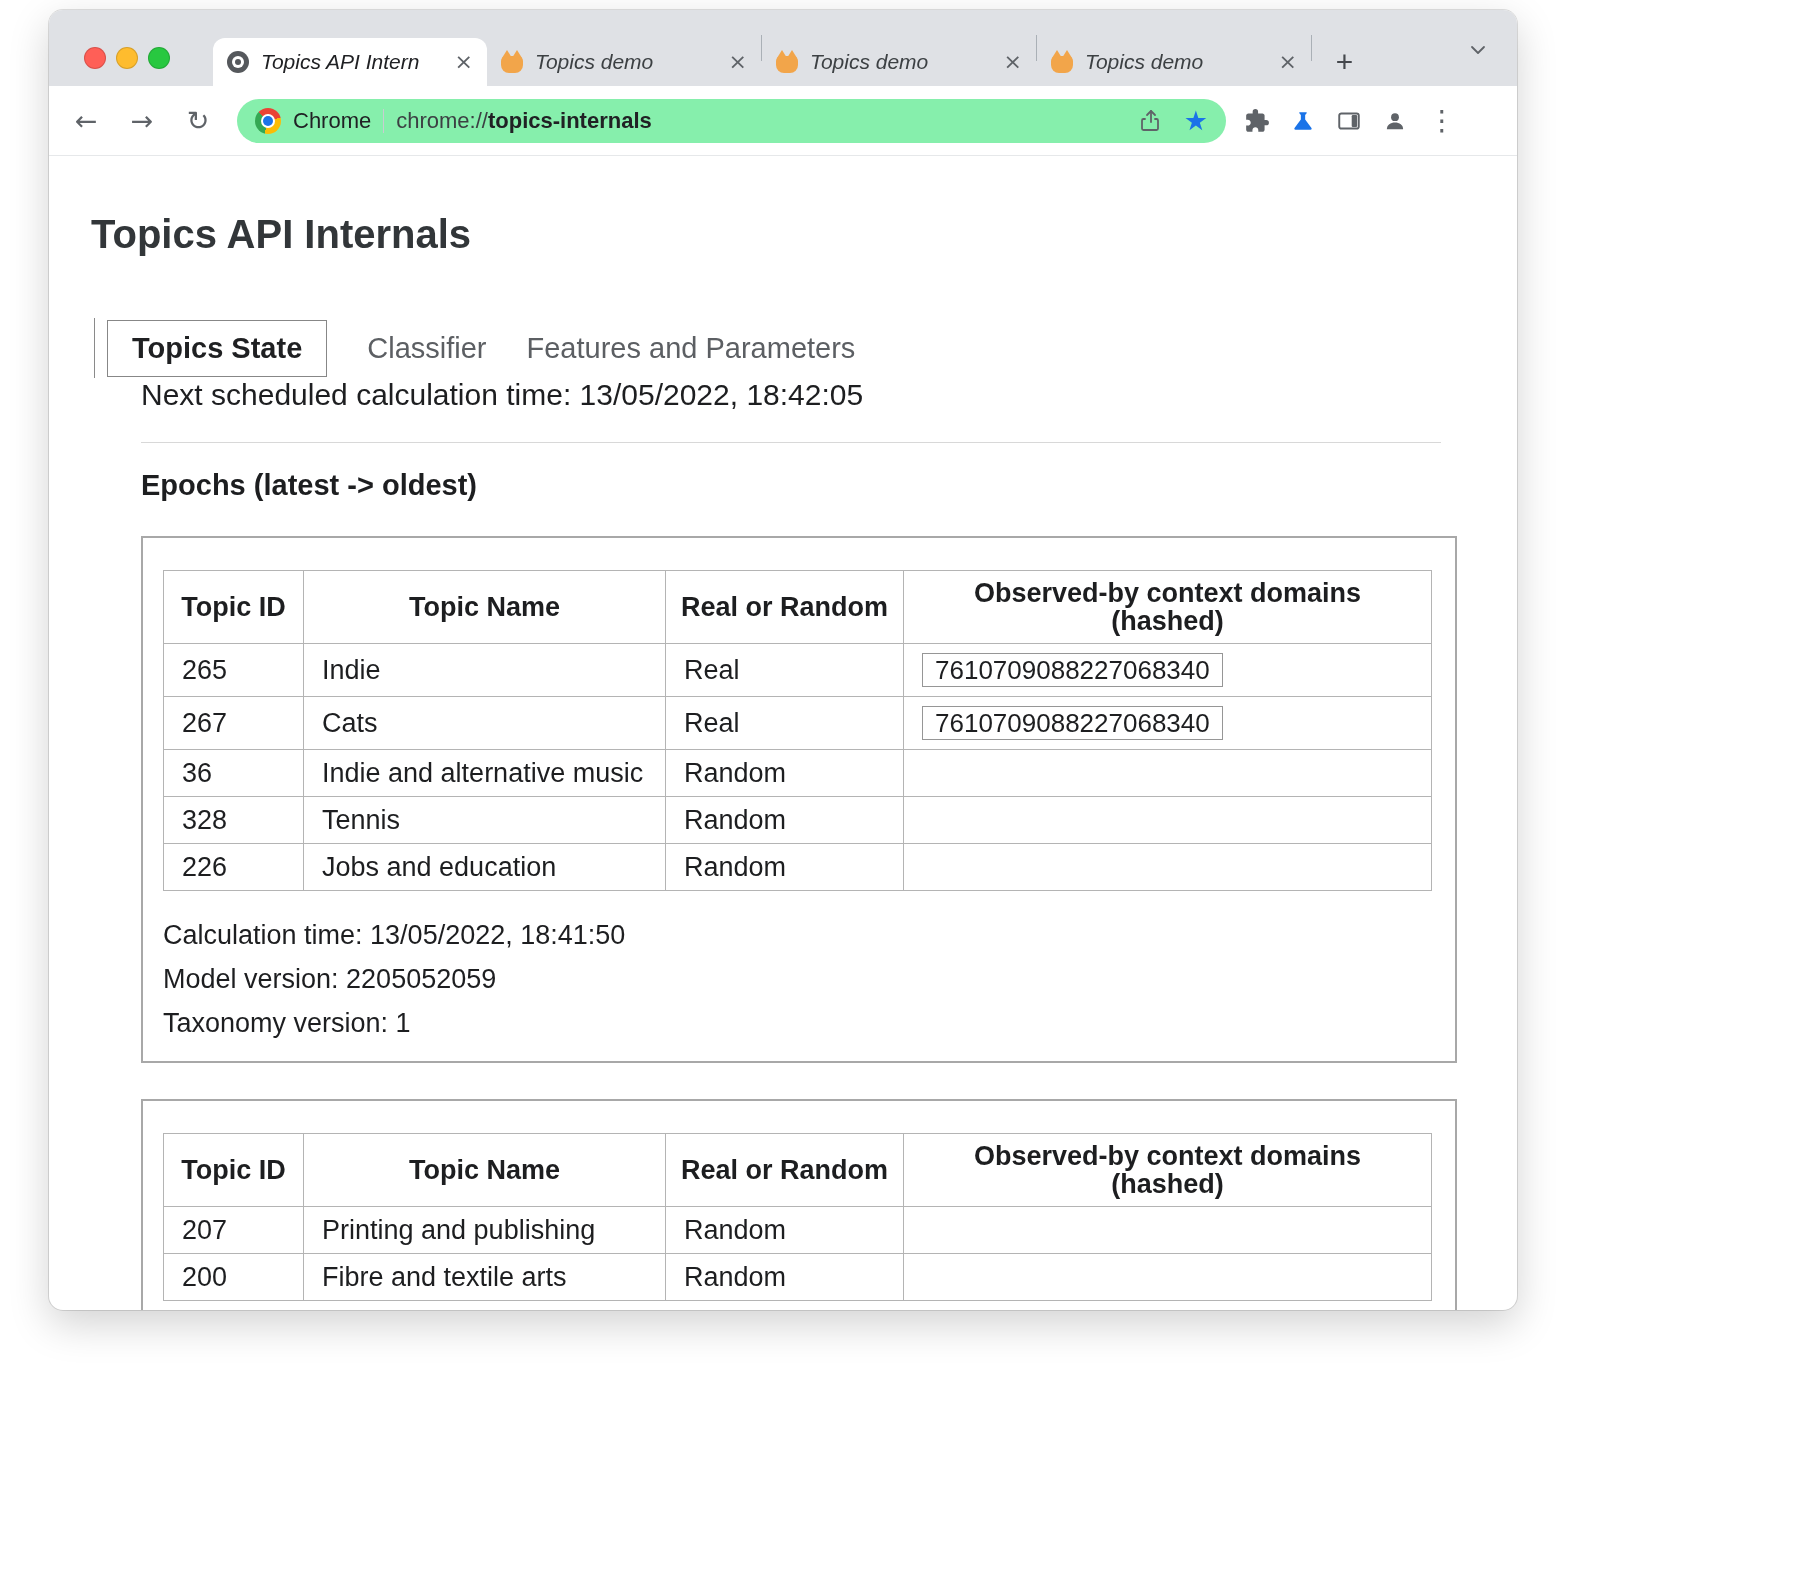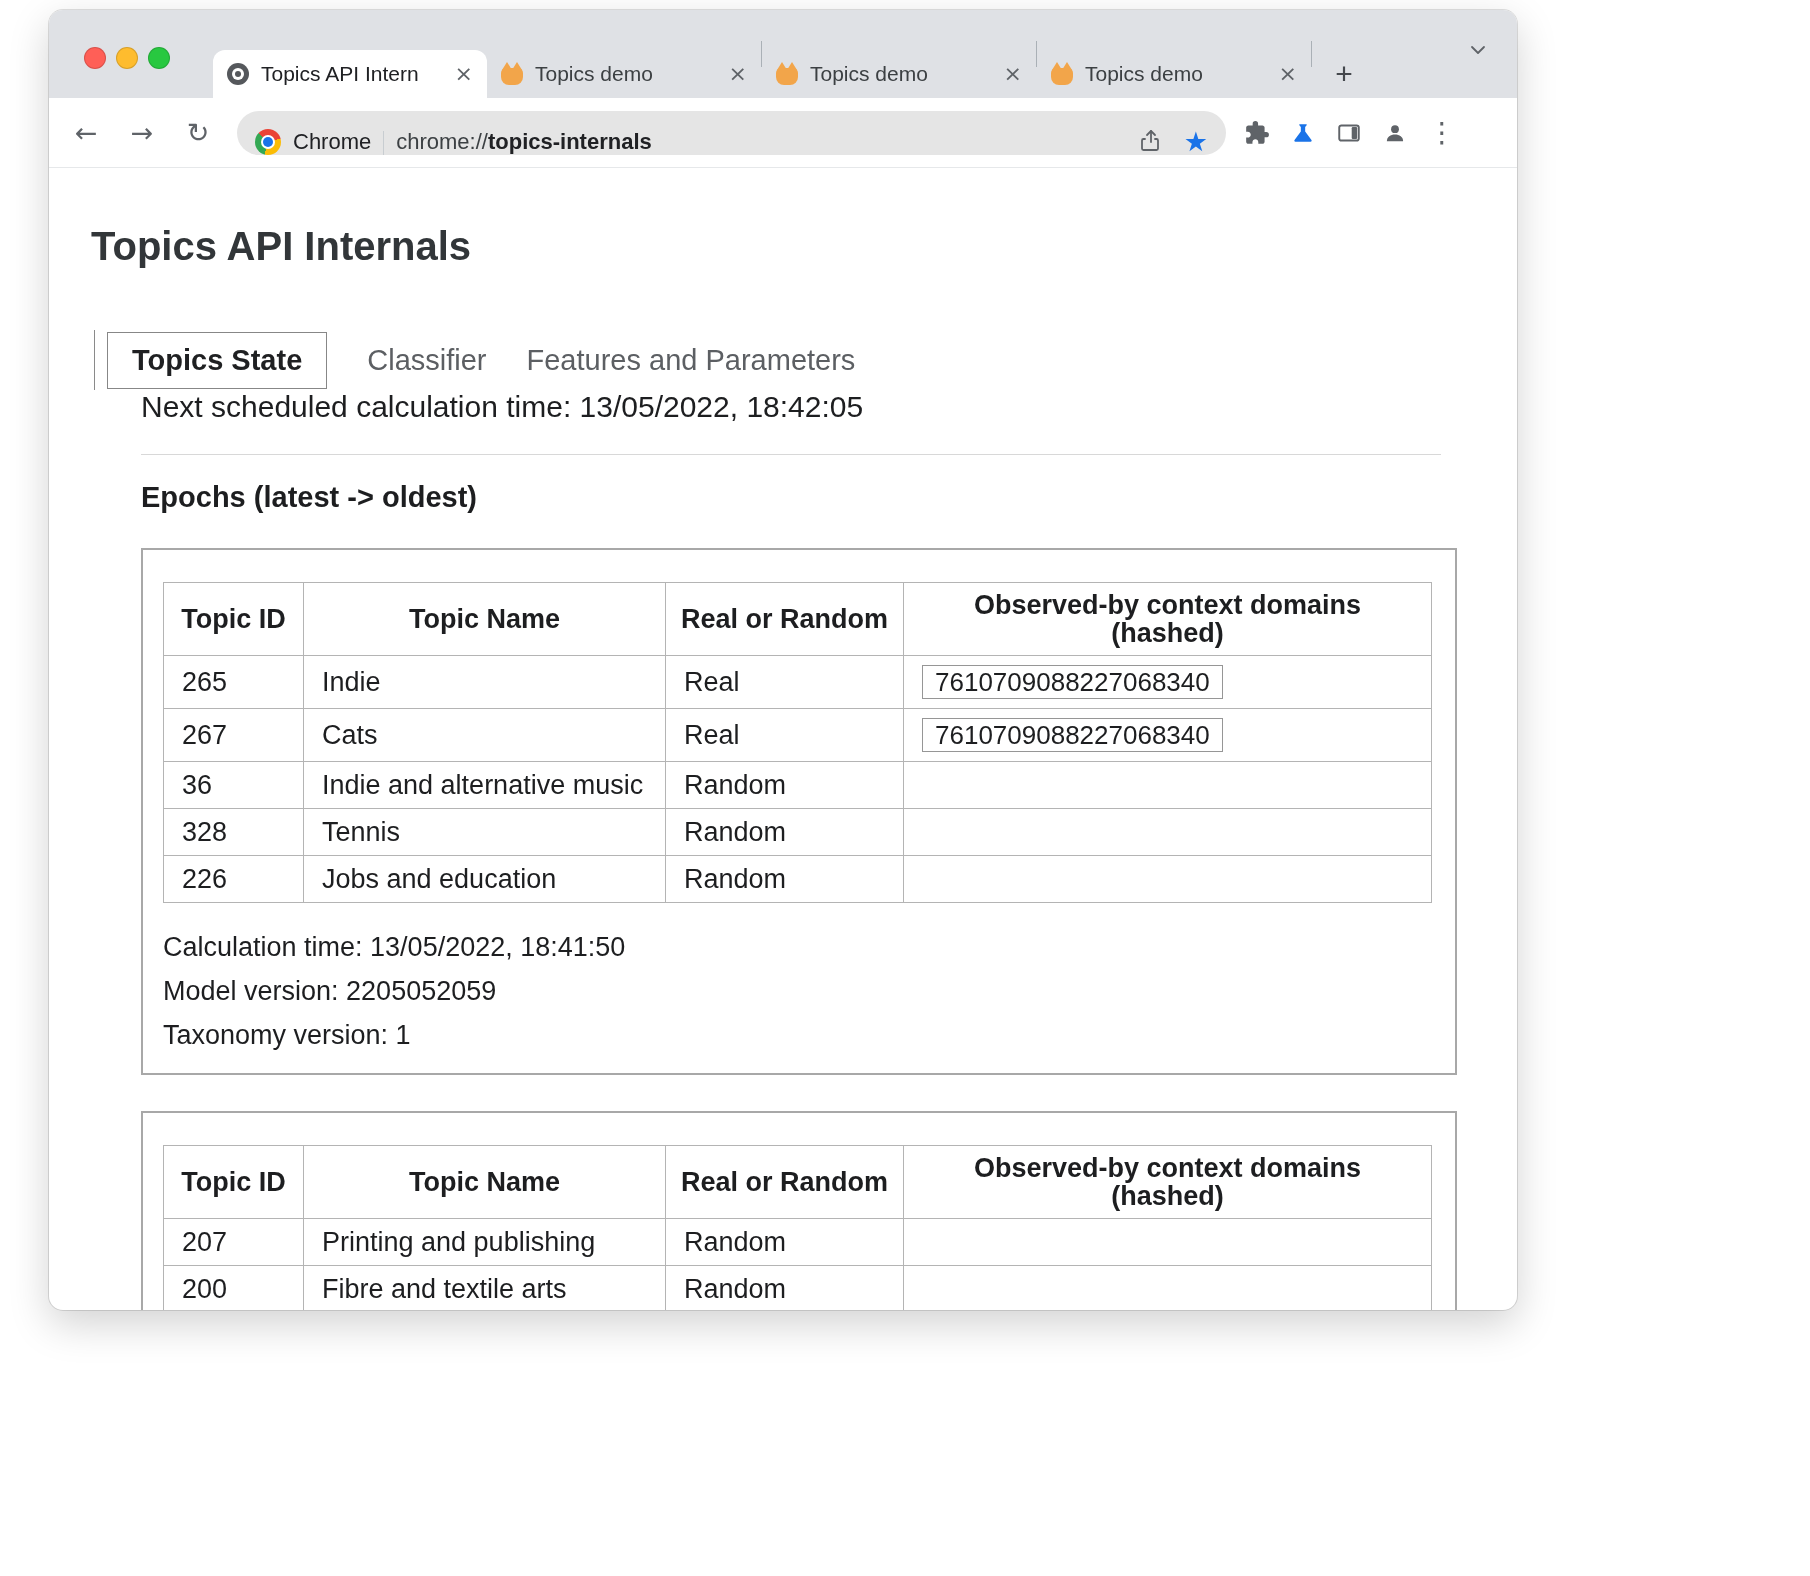--- a/index.html
+++ b/index.html
@@ -5,21 +5,21 @@
   * { box-sizing: border-box; margin: 0; padding: 0; }
   html, body { width: 1810px; height: 1576px; background: #fff; font-family: "Liberation Sans", sans-serif; }
 
   .browser-window {
     position: absolute; left: 49px; top: 10px; width: 1468px; height: 1300px;
     border-radius: 14px; overflow: hidden; background: #fff;
     box-shadow: 0 0 0 1px rgba(0,0,0,.12), 0 14px 40px rgba(0,0,0,.18);
   }
 
   
-  .tabstrip { height: 88px; background: #dfe1e5; position: relative; display: flex; align-items: flex-end; }
+  .tabstrip { height: 76px; background: #dfe1e5; position: relative; display: flex; align-items: flex-end; font-style: italic; }
   .traffic { position: absolute; left: 35px; top: 37px; display: flex; gap: 10px; }
   .light { width: 22px; height: 22px; border-radius: 50%; border: 1px solid rgba(0,0,0,.15); }
   .light.red { background: #ff5f57; } .light.yellow { background: #febc2e; } .light.green { background: #28c840; }
 
   .tab { height: 48px; width: 274px; display: flex; align-items: center; padding: 0 14px; gap: 12px; position: relative; }
   .tab.active { background: #fff; border-radius: 12px 12px 0 0; margin-left: 164px; }
   .tab .tab-title { flex: 1; font-size: 21px; color: #3c4043; white-space: nowrap; overflow: hidden; }
   .tab.active .tab-title { color: #202124; }
   .tab .close { font-size: 22px; color: #5f6368; line-height: 1; cursor: default; font-family: "DejaVu Sans", sans-serif; }
   .tab-sep { width: 1px; height: 26px; background: #aab0b6; align-self: center; margin-bottom: 0; }
@@ -34,21 +34,21 @@
   .cat-icon::before { left: 1px; } .cat-icon::after { right: 1px; }
 
   .newtab { width: 36px; height: 36px; margin: 0 0 6px 14px; display: flex; align-items: center; justify-content: center;
     font-size: 30px; color: #45484d; font-weight: 300; border-radius: 50%; }
   .strip-chevron { position: absolute; right: 26px; top: 27px; width: 26px; height: 26px; }
 
   
   .toolbar { height: 70px; background: #fff; display: flex; align-items: center; padding: 0 20px; border-bottom: 1px solid #e6e8ea; }
   .nav-icon { width: 34px; height: 34px; display: flex; align-items: center; justify-content: center;
     font-size: 27px; color: #5f6368; margin-right: 22px; font-family: "DejaVu Sans", sans-serif; }
-  .omnibox { height: 44px; width: 989px; background: #e5e5e5; border-radius: 23px; display: flex; align-items: flex-end;
+  .omnibox { height: 44px; width: 989px; background: #86efac; border-radius: 23px; display: flex; align-items: center;
     padding: 0 18px; gap: 12px; }
   .chrome-logo { width: 26px; height: 26px; border-radius: 50%; position: relative; flex: none;
     background: conic-gradient(from -45deg, #ea4335 0 120deg, #fbbc05 0 240deg, #34a853 0 360deg); }
   .chrome-logo::before { content: ""; position: absolute; inset: 6px; background: #fff; border-radius: 50%; }
   .chrome-logo::after { content: ""; position: absolute; inset: 8px; background: #1a73e8; border-radius: 50%; }
   .omni-app { font-size: 22px; color: #202124; }
   .omni-sep { width: 1px; height: 24px; background: #c8cdd1; }
   .omni-url { font-size: 22px; }
   .omni-url .scheme { color: #3c4043; }
   .omni-url .host { color: #202124; font-weight: 700; }

